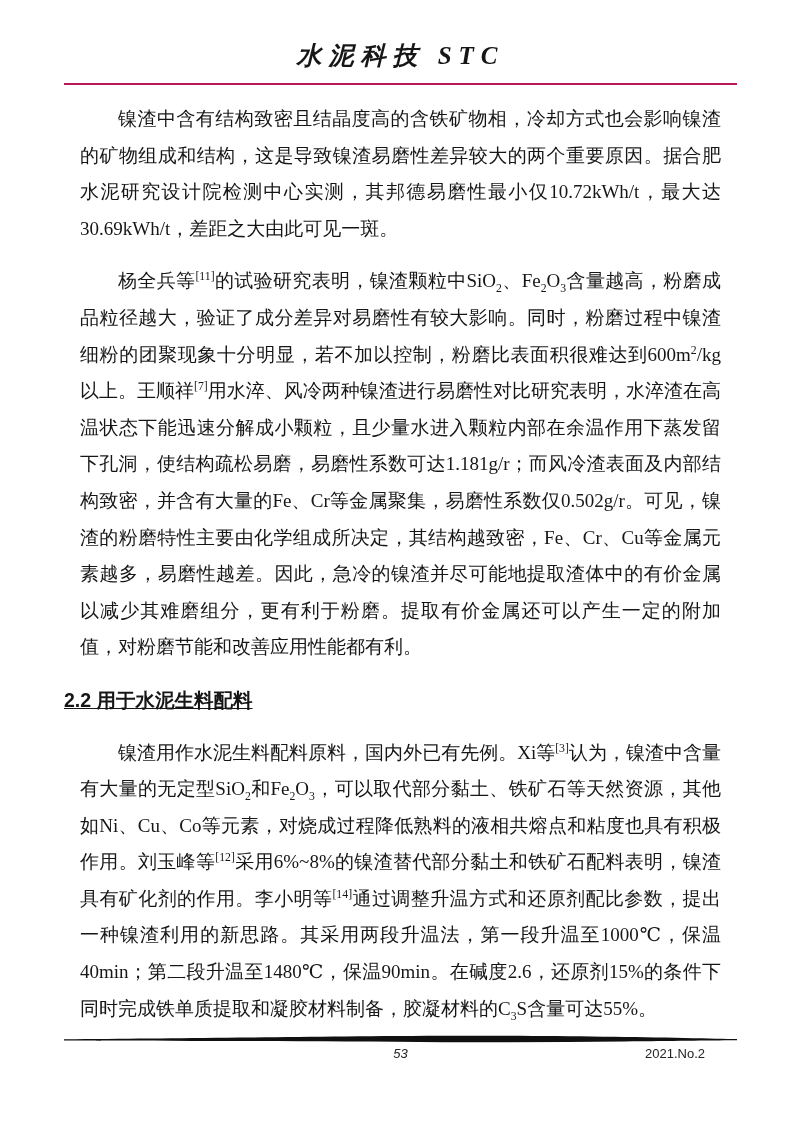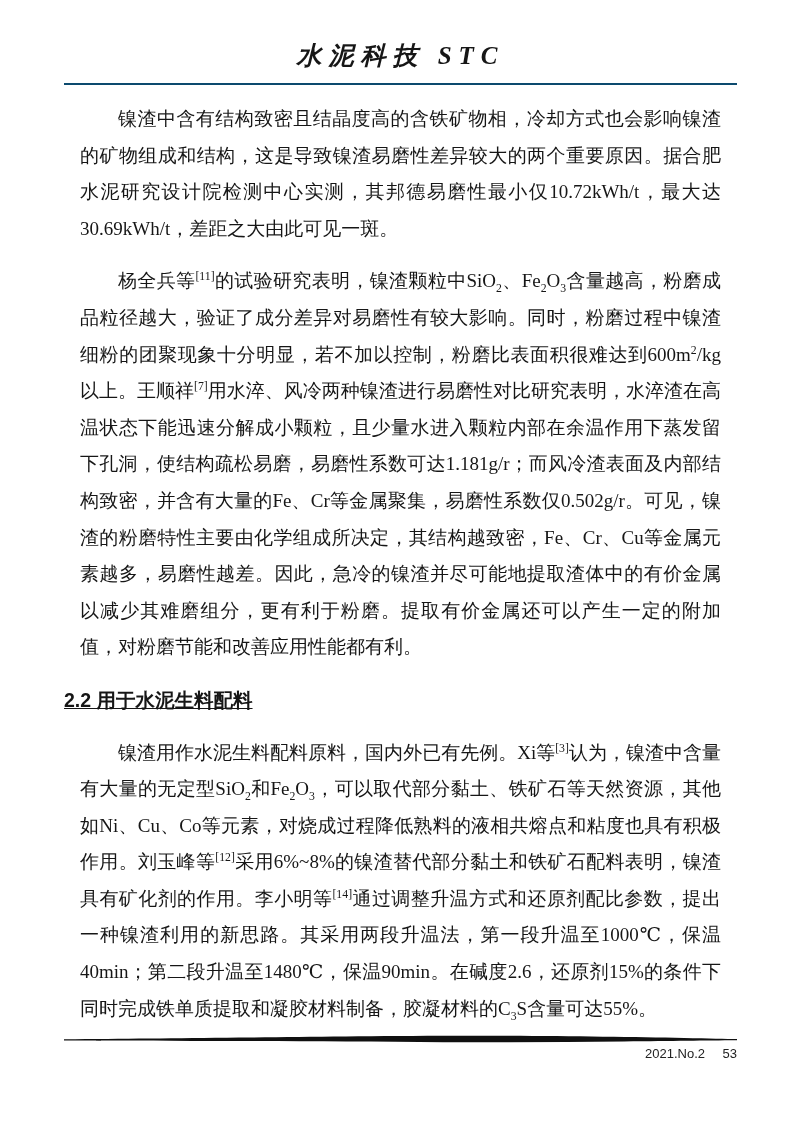--- a/index.html
+++ b/index.html
@@ -9,21 +9,21 @@
     height: 1122px;
     margin: 0 auto;
     background: #ffffff;
     color: #161616;
     font-family: "Liberation Serif", "DejaVu Serif", serif;
     overflow: hidden;
   }
   .header {
     margin: 0 56px 0 64px;
     padding-top: 40px;
-    border-bottom: 2px solid #0c4a6e;
+    border-bottom: 2px solid #be185d;
   }
   .journal-title {
     text-align: center;
     font-size: 25px;
     line-height: 32px;
     padding-bottom: 11px;
     letter-spacing: 7px;
     font-style: italic;
     font-weight: 600;
   }
@@ -59,21 +59,21 @@
   }
   .footer-rule-svg { display: block; width: 673px; height: 11px; }
   .footer-row {
     position: relative;
     margin-top: 1px;
     font-family: "Liberation Sans", "DejaVu Sans", sans-serif;
     font-size: 13px;
     line-height: 16px;
     color: #222;
   }
-  .page-number { display: block; text-align: right; }
+  .page-number { display: block; text-align: center; font-style: italic; }
   .issue-number { position: absolute; right: 32px; top: 0; text-align: center; }
 </style>
 </head>
 <body>
 
 <div class="page">
 
   <div class="header">
     <div class="journal-title">水泥科技 STC</div>
   </div>

